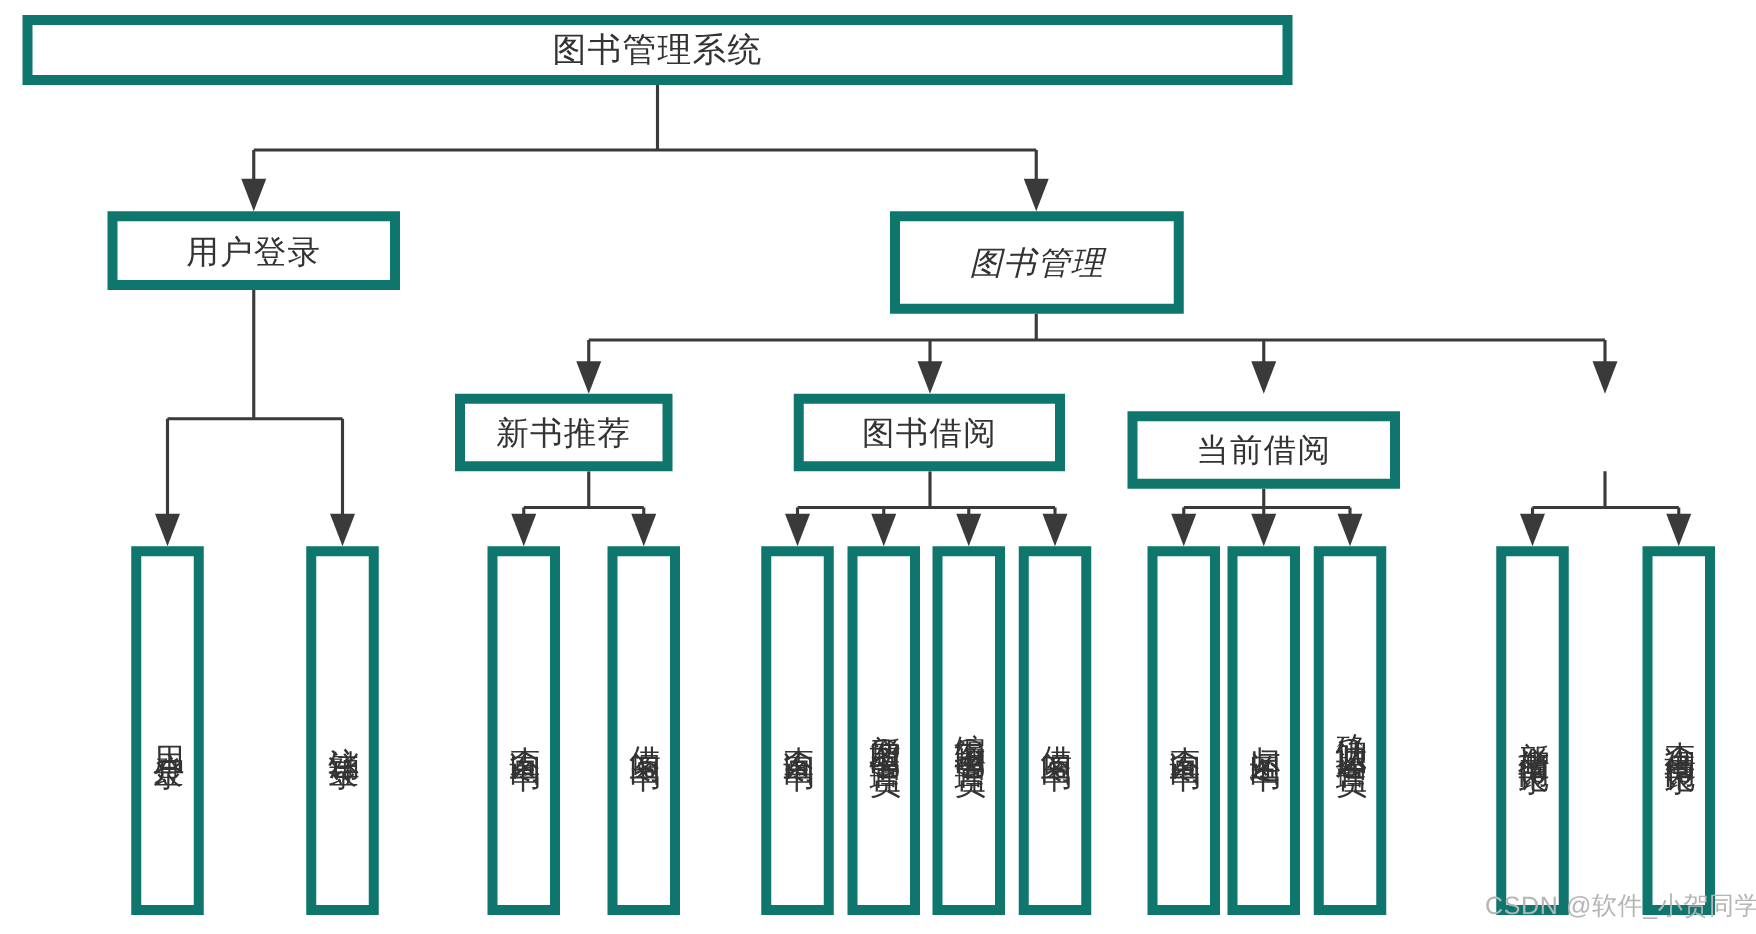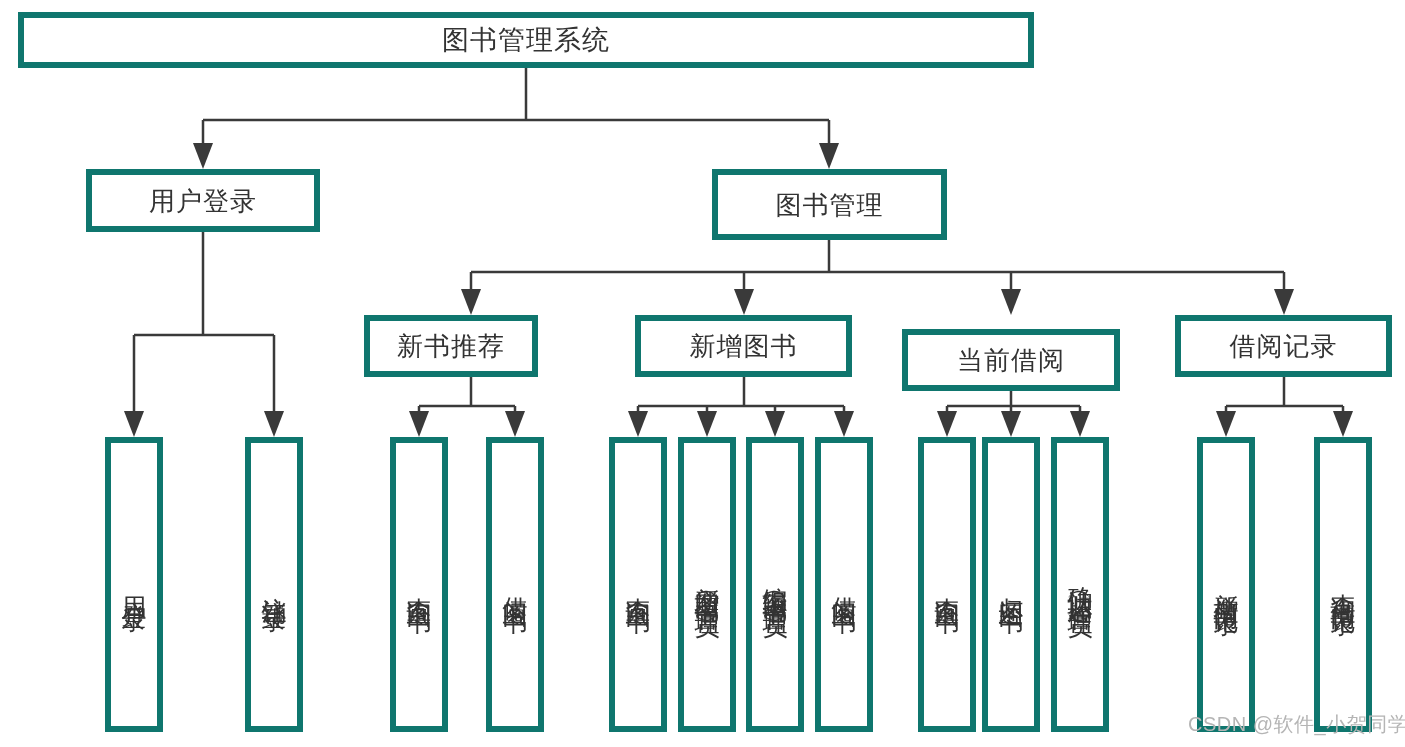--- a/index.html
+++ b/index.html
@@ -25,21 +25,21 @@
     position: absolute;
     left: 0; top: 0;
     width: 1405px;
     height: 747px;
     pointer-events: none;
   }
   .box {
     position: absolute;
     box-sizing: border-box;
     background: #ffffff;
-    border: 6px solid #0f766e;
+    border: 8px solid #0f766e;
     display: flex;
     align-items: center;
     justify-content: center;
     color: #333333;
     text-align: center;
     line-height: 1;
   }
   .hbox {
     font-size: 26px;
     letter-spacing: 1px;
@@ -106,26 +106,25 @@
       <polygon points="1001,411 1021,411 1011,437"></polygon>
       <polygon points="1070,411 1090,411 1080,437"></polygon>
       <polygon points="1216,411 1236,411 1226,437"></polygon>
       <polygon points="1333,411 1353,411 1343,437"></polygon>
     </g>
   </svg>
 
   <div class="box rootbox" style="left:18px; top:12px; width:1016px; height:56px;">图书管理系统</div>
 
   <div class="box hbox" style="left:86px; top:169px; width:234px; height:63px;">用户登录</div>
-  <div class="box hbox" style="left:712px; top:169px; width:235px; height:71px;">图书管理</div>
+  <div class="box hbox" style="left:712px; top:169px; width:235px; height:82px;font-style:italic;">图书管理</div>
 
   <div class="box hbox" style="left:364px; top:315px; width:174px; height:62px;">新书推荐</div>
-  <div class="box hbox" style="left:635px; top:315px; width:217px; height:62px;">新增图书</div>
+  <div class="box hbox" style="left:635px; top:315px; width:217px; height:62px;">图书借阅</div>
   <div class="box hbox" style="left:902px; top:329px; width:218px; height:62px;">当前借阅</div>
-  <div class="box hbox" style="left:1175px; top:315px; width:217px; height:62px;">借阅记录</div>
 
   <div class="box vbox" style="left:105px; top:437px; width:58px; height:295px;">用户登录</div>
   <div class="box vbox" style="left:245px; top:437px; width:58px; height:295px;">注销登录</div>
 
   <div class="box vbox" style="left:390px; top:437px; width:58px; height:295px;">查询图书</div>
   <div class="box vbox" style="left:486px; top:437px; width:58px; height:295px;">借阅图书</div>
 
   <div class="box vbox" style="left:609px; top:437px; width:58px; height:295px;">查询图书</div>
   <div class="box vbox" style="left:678px; top:437px; width:58px; height:295px;">新增图书（管理员）</div>
   <div class="box vbox" style="left:746px; top:437px; width:58px; height:295px;">编辑图书（管理员）</div>

